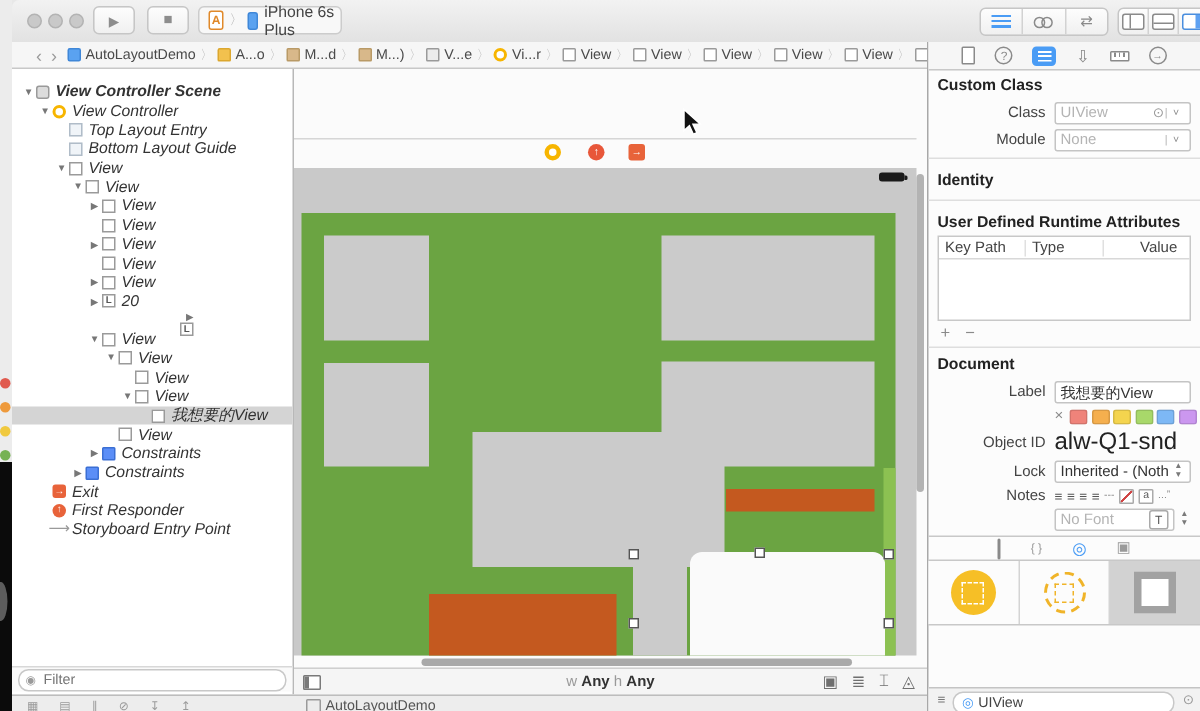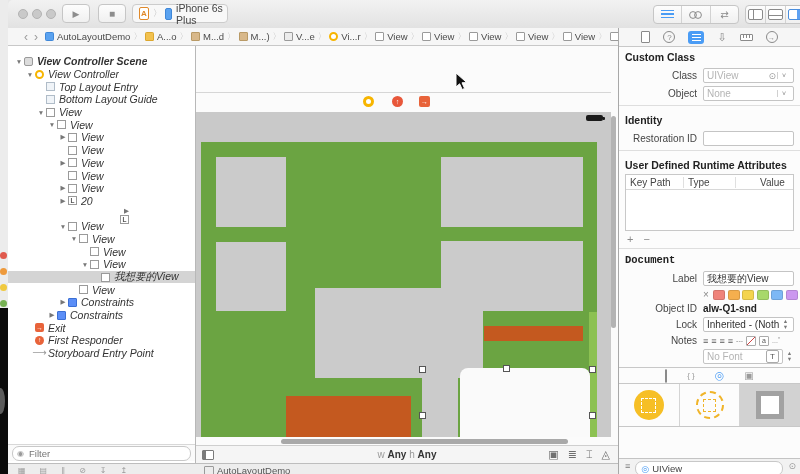--- a/index.html
+++ b/index.html
@@ -118,21 +118,21 @@
   .stepper{width:9px;display:flex;flex-direction:column;align-items:center;color:#7a7a7a;font-size:5.5px;line-height:1;margin-left:2px;flex:none;}
   .hr{height:1px;background:#dedede;margin:4px 0;}
   .udra-table{margin:0 6px;border:1px solid #c8c8c8;background:#fff;}
   .udra-head{display:flex;height:14px;border-bottom:1px solid #d8d8d8;font-size:10px;color:#444;align-items:center;}
   .udra-head .col{padding-left:4px;border-right:1px solid #e0e0e0;box-sizing:border-box;}
   .udra-body{height:40px;}
   .plusminus{display:flex;gap:10px;color:#8a8a8a;font-size:11px;padding:2px 8px;}
   .swrow{display:flex;align-items:center;gap:2.5px;margin:1px 6px 2px 84px;}
   .sw{width:12px;height:10px;border-radius:2px;border:1px solid rgba(0,0,0,0.12);box-sizing:border-box;}
   .swx{color:#8a8a8a;font-size:10px;margin-right:2px;}
-  .objid{font-weight:bold;color:#222;font-size:10px;}
+  .objid{font-weight:normal;color:#222;font-size:16px;}
   .notesicons{display:flex;align-items:center;gap:3px;color:#555;font-size:9px;flex:1;}
   .ni-box{width:10px;height:10px;border:1px solid #aaa;border-radius:1px;box-sizing:border-box;display:flex;align-items:center;justify-content:center;font-size:7px;background:#fff;}
   .ni-box.red{background:linear-gradient(135deg,transparent 44%,#d04545 44%,#d04545 56%,transparent 56%),#fff;}
   .fontT{width:11px;height:11px;border:1px solid #aaa;border-radius:2px;font-size:8px;display:flex;align-items:center;justify-content:center;color:#555;flex:none;}
   .libtabs{height:15px;display:flex;align-items:center;justify-content:center;gap:20px;border-top:1px solid #c8c8c8;color:#9a9a9a;margin-top:3px;}
   .libgrid{display:flex;height:42px;border-top:1px solid #c8c8c8;border-bottom:1px solid #c8c8c8;}
   .libcell{flex:1;display:flex;align-items:center;justify-content:center;border-right:1px solid #d4d4d4;box-sizing:border-box;background:#fcfcfc;}
   .libcell:last-child{border-right:none;}
   .libcell.sel{background:#d2d2d2;}
   .lib-vc{width:30px;height:30px;border-radius:50%;background:#f6bf26;display:flex;align-items:center;justify-content:center;}
@@ -494,53 +494,47 @@
     <div class="ihead">Custom Class</div>
     <div class="irow">
       <span class="ilabel">Class</span>
       <span class="ifield ghost">
         <span class="grow">UIView</span>
         <span class="tgt">⊙</span>
         <span class="dd">˅</span>
       </span>
     </div>
     <div class="irow">
-      <span class="ilabel">Object</span>
+      <span class="ilabel">Module</span>
       <span class="ifield ghost">
         <span class="grow">None</span>
         <span class="dd">˅</span>
       </span>
     </div>
     <div class="hr"></div>
 
     <div class="ihead">Identity</div>
-    <div class="irow">
-      <span class="ilabel">Restoration ID</span>
-      <span class="ifield">
-          <span class="grow"></span>
-        </span>
-    </div>
     <div class="hr"></div>
 
     <div class="ihead">User Defined Runtime Attributes</div>
     <div class="udra-table">
       <div class="udra-head" id="udra-head">
           <span class="col" style="width: 58px;">Key Path</span>
           <span class="col" style="width: 52px;">Type</span>
           <span class="col" style="width: auto; flex: 1 1 0%; border-right: none; margin-left: 20px;">Value</span>
         </div>
       <div class="udra-body"></div>
     </div>
     <div class="plusminus">
       <span>+</span>
       <span>−</span>
     </div>
     <div class="hr" style="margin-top:1px;"></div>
 
-    <div class="ihead" style="padding-top:1px;font-family:Liberation Mono, monospace;">Document</div>
+    <div class="ihead" style="padding-top:1px;">Document</div>
     <div class="irow">
       <span class="ilabel">Label</span>
       <span class="ifield">
           <span class="grow">我想要的View</span>
         </span>
     </div>
     <div class="swrow">
       <span class="swx">×</span>
       <span id="swatches" style="display:flex;gap:2.5px;">
           <span class="sw" style="background: rgb(239, 131, 122);"></span>

